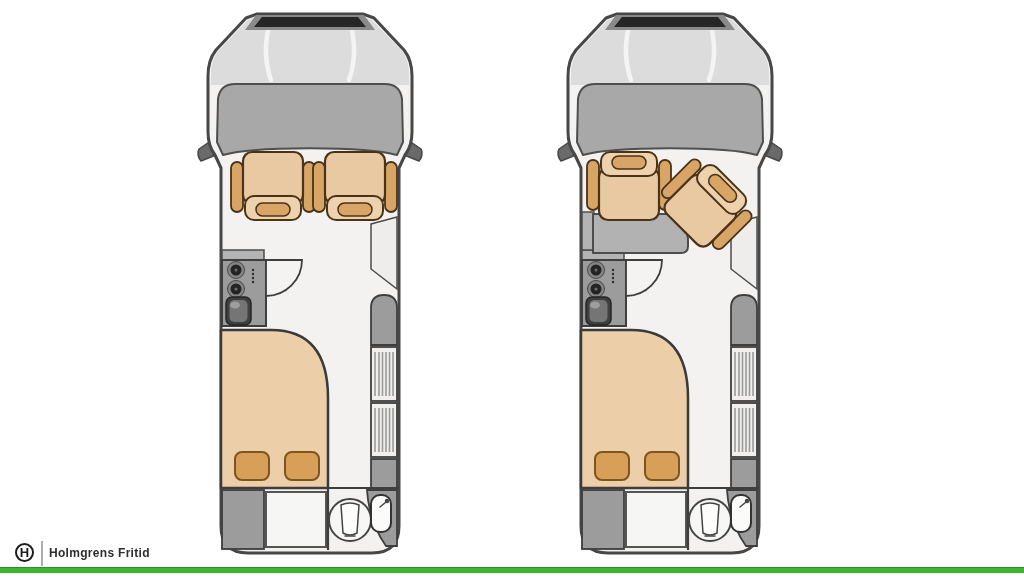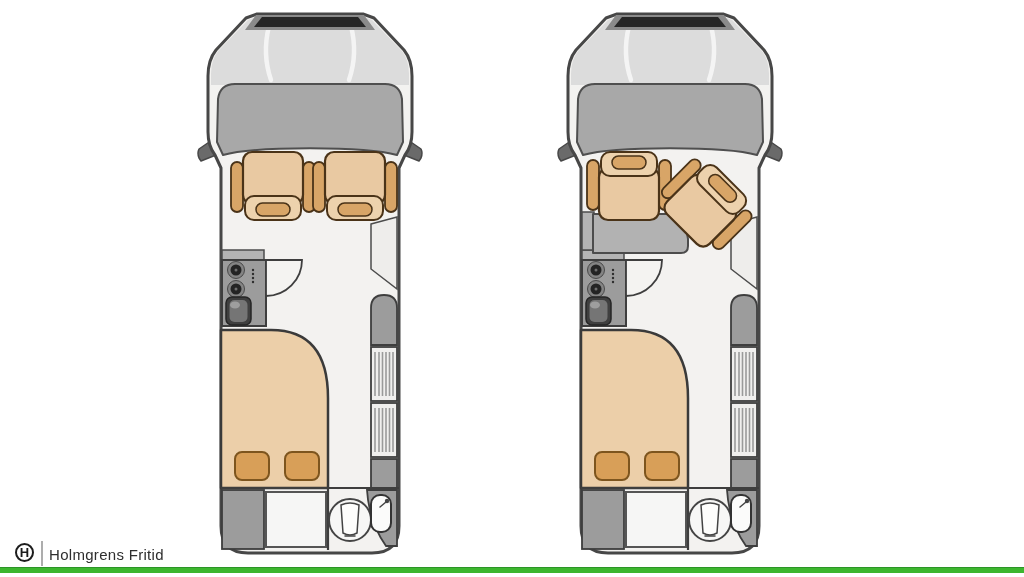--- a/index.html
+++ b/index.html
@@ -46,21 +46,21 @@
   .arm{fill:var(--seatdark);stroke:var(--seatline);stroke-width:1.8;}
   .cushion{fill:var(--seat);stroke:var(--seatline);stroke-width:2.2;}
   .backrest{fill:var(--seatback);stroke:var(--seatline);stroke-width:2;}
   .headrest{fill:var(--seatdark);stroke:var(--seatline);stroke-width:1.5;}
 
   
   .logo-mark{position:absolute;left:15px;top:543px;width:19px;height:19px;border:2.5px solid var(--ink);
              border-radius:50%;display:flex;align-items:center;justify-content:center;
              font-weight:bold;font-size:13px;line-height:1;color:var(--ink);box-sizing:border-box;}
   .logo-divider{position:absolute;left:41px;top:541px;width:1.5px;height:25px;background:#adadad;}
-  .logo-text{position:absolute;left:49px;top:546px;font-size:15px;font-weight:normal;
+  .logo-text{position:absolute;left:49px;top:546px;font-size:12px;font-weight:bold;
              letter-spacing:.3px;color:var(--textc);}
   .accent-bar{position:absolute;left:0;top:567px;width:1024px;height:6px;
               background:var(--green);border-top:1px solid #2c9427;box-sizing:border-box;}
 </style>
 </head>
 <body>
 
 <div class="stage">
 
   <svg class="van van-a" viewBox="-10 0 240 545" role="img" aria-label="campervan-floorplan-cab-seats-forward">

